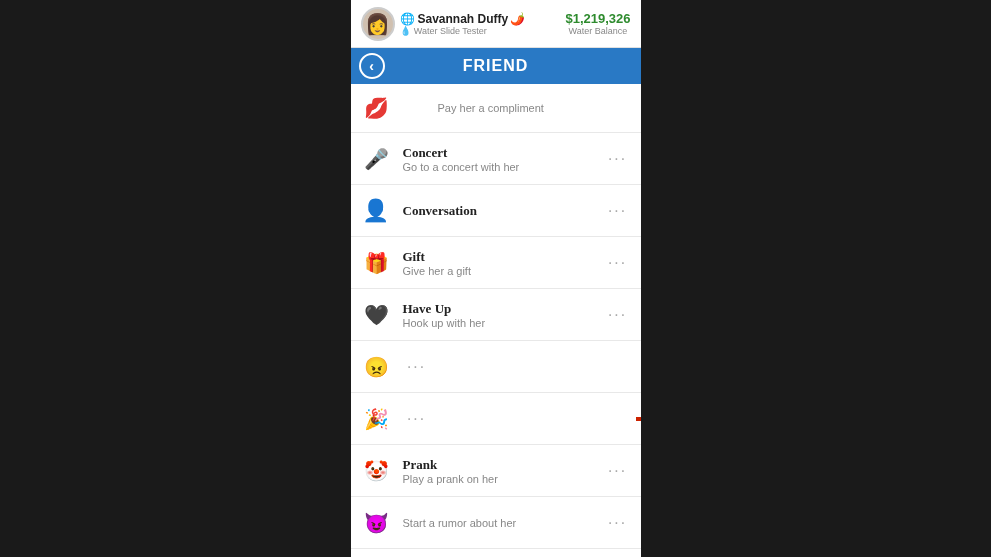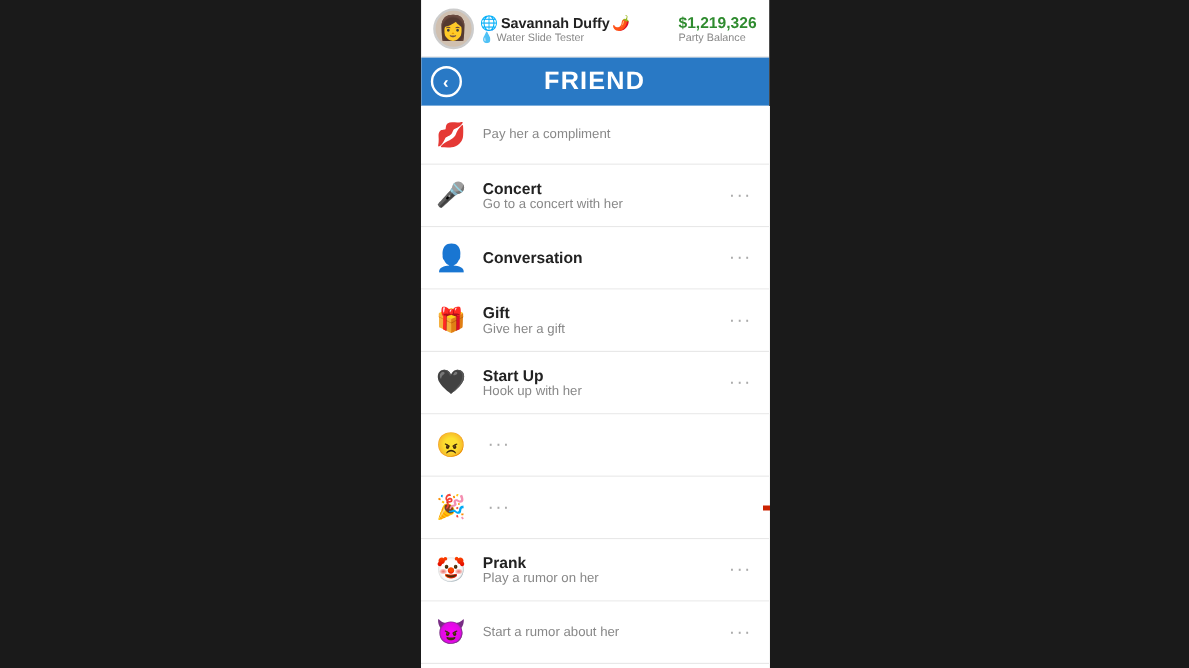--- a/index.html
+++ b/index.html
@@ -70,21 +70,21 @@
 
     .profile-title {
       font-size: 9px;
       color: #888;
       display: flex;
       align-items: center;
       gap: 2px;
     }
 
     .bank-balance {
-      text-align: left;
+      text-align: center;
     }
 
     .balance-amount {
       font-size: 13px;
       font-weight: 700;
       color: #2e8b2e;
     }
 
     .balance-label {
       font-size: 9px;
@@ -114,21 +114,21 @@
       align-items: center;
       justify-content: center;
       cursor: pointer;
       color: #fff;
       font-size: 14px;
       font-weight: bold;
     }
 
     .friend-title {
       color: #fff;
-      font-size: 21px;
+      font-size: 16px;
       font-weight: 700;
       letter-spacing: 1px;
     }
 
     
     .action-list {
       flex: 1;
       overflow-y: auto;
       background: #f5f5f5;
     }
@@ -156,20 +156,21 @@
     }
 
     .action-text {
       flex: 1;
     }
 
     .action-name {
       font-size: 13px;
       font-weight: 700;
       color: #222;
+      font-family: Liberation Serif, serif;
     }
 
     .action-desc {
       font-size: 11px;
       color: #888;
     }
 
     .action-more {
       font-size: 16px;
       color: #aaa;
@@ -204,20 +205,21 @@
       align-items: center;
       justify-content: center;
       font-size: 20px;
       margin-right: 10px;
       flex-shrink: 0;
     }
 
     .partial-text {
       font-size: 11px;
       color: #888;
+      margin-left: 35px;
     }
 
     
     .partial-bottom {
       background: #fff;
       display: flex;
       align-items: center;
       padding: 8px 10px;
       min-height: 32px;
       overflow: hidden;
@@ -249,21 +251,21 @@
           <span>🌶️</span>
         </div>
         <div class="profile-title">
           <span>💧</span>
           <span>Water Slide Tester</span>
         </div>
       </div>
     </div>
     <div class="bank-balance">
       <div class="balance-amount">$1,219,326</div>
-      <div class="balance-label">Party Balance</div>
+      <div class="balance-label">Water Balance</div>
     </div>
   </div>
 
   <div class="friend-header">
     <div class="back-btn">
       <span>‹</span>
     </div>
     <span class="friend-title">FRIEND</span>
   </div>
 
@@ -296,21 +298,21 @@
       <div class="action-text">
         <div class="action-name">Gift</div>
         <div class="action-desc">Give her a gift</div>
       </div>
       <span class="action-more">···</span>
     </div>
 
     <div class="action-item">
       <div class="action-icon" style="font-size:20px;">🖤</div>
       <div class="action-text">
-        <div class="action-name">Start Up</div>
+        <div class="action-name">Have Up</div>
         <div class="action-desc">Hook up with her</div>
       </div>
       <span class="action-more">···</span>
     </div>
 
     <div class="action-item">
       <div class="action-icon">😠</div>
       <span class="action-more">···</span>
     </div>
 
@@ -322,21 +324,21 @@
         <svg width="60" height="40" viewBox="0 0 60 40">
           <polygon points="60,20 20,2 28,18 0,18 0,22 28,22 20,38" fill="#cc2200"></polygon>
         </svg>
       </div>
     </div>
 
     <div class="action-item">
       <div class="action-icon">🤡</div>
       <div class="action-text">
         <div class="action-name">Prank</div>
-        <div class="action-desc">Play a rumor on her</div>
+        <div class="action-desc">Play a prank on her</div>
       </div>
       <span class="action-more">···</span>
     </div>
 
     <div class="action-item">
       <div class="action-icon">😈</div>
       <div class="action-text">
         <div class="action-desc">Start a rumor about her</div>
       </div>
       <span class="action-more">···</span>

